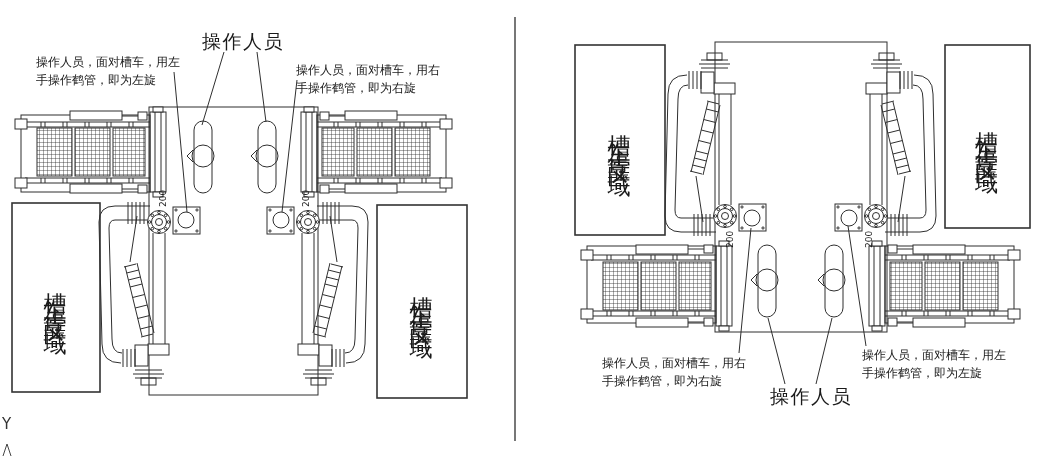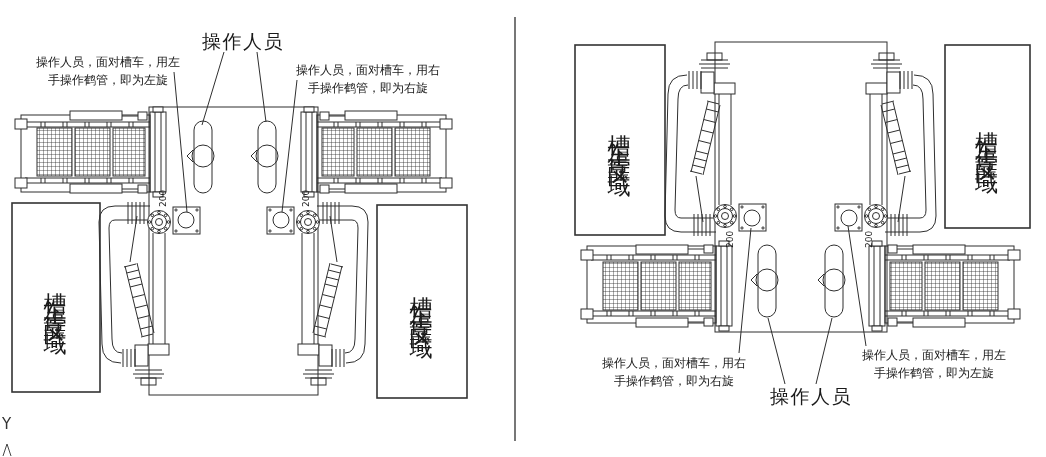--- a/index.html
+++ b/index.html
@@ -5,21 +5,21 @@
   html,body{margin:0;padding:0;background:#ffffff;}
   .canvas{
     position:relative;
     width:1046px;height:457px;
     background:#ffffff;
     font-family:"DejaVu Sans","Liberation Sans",sans-serif;
     color:#111111;
     overflow:hidden;
   }
   svg.drawing{position:absolute;left:0;top:0;}
-  .cad-text{position:absolute;color:#1a1a1a;white-space:nowrap;text-align:center;}
+  .cad-text{position:absolute;color:#1a1a1a;white-space:nowrap;}
   .big-label{font-size:19px;letter-spacing:1.5px;}
   .note{font-size:12px;line-height:18px;}
   .zone-box{
     position:absolute;
     display:flex;align-items:center;justify-content:center;
   }
   .zone-text{
     writing-mode:vertical-rl;
     text-orientation:upright;
     font-size:23px;

